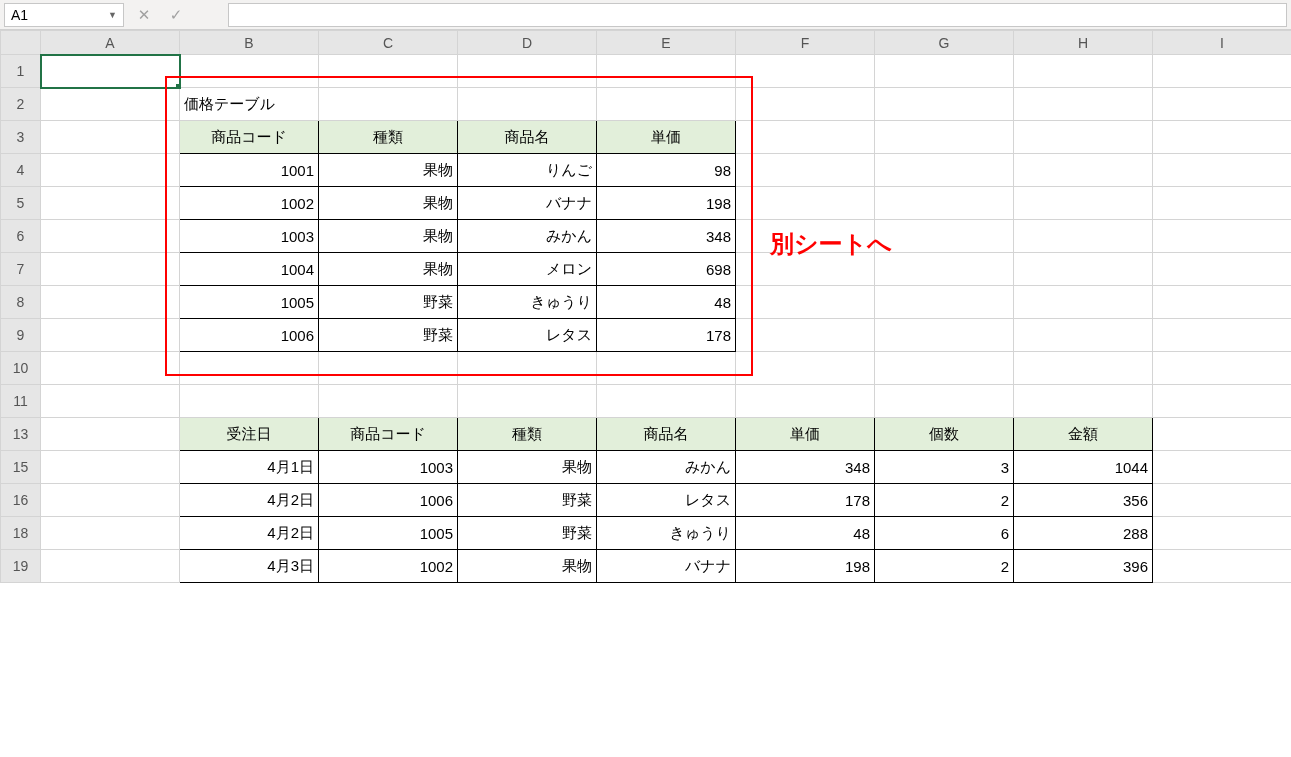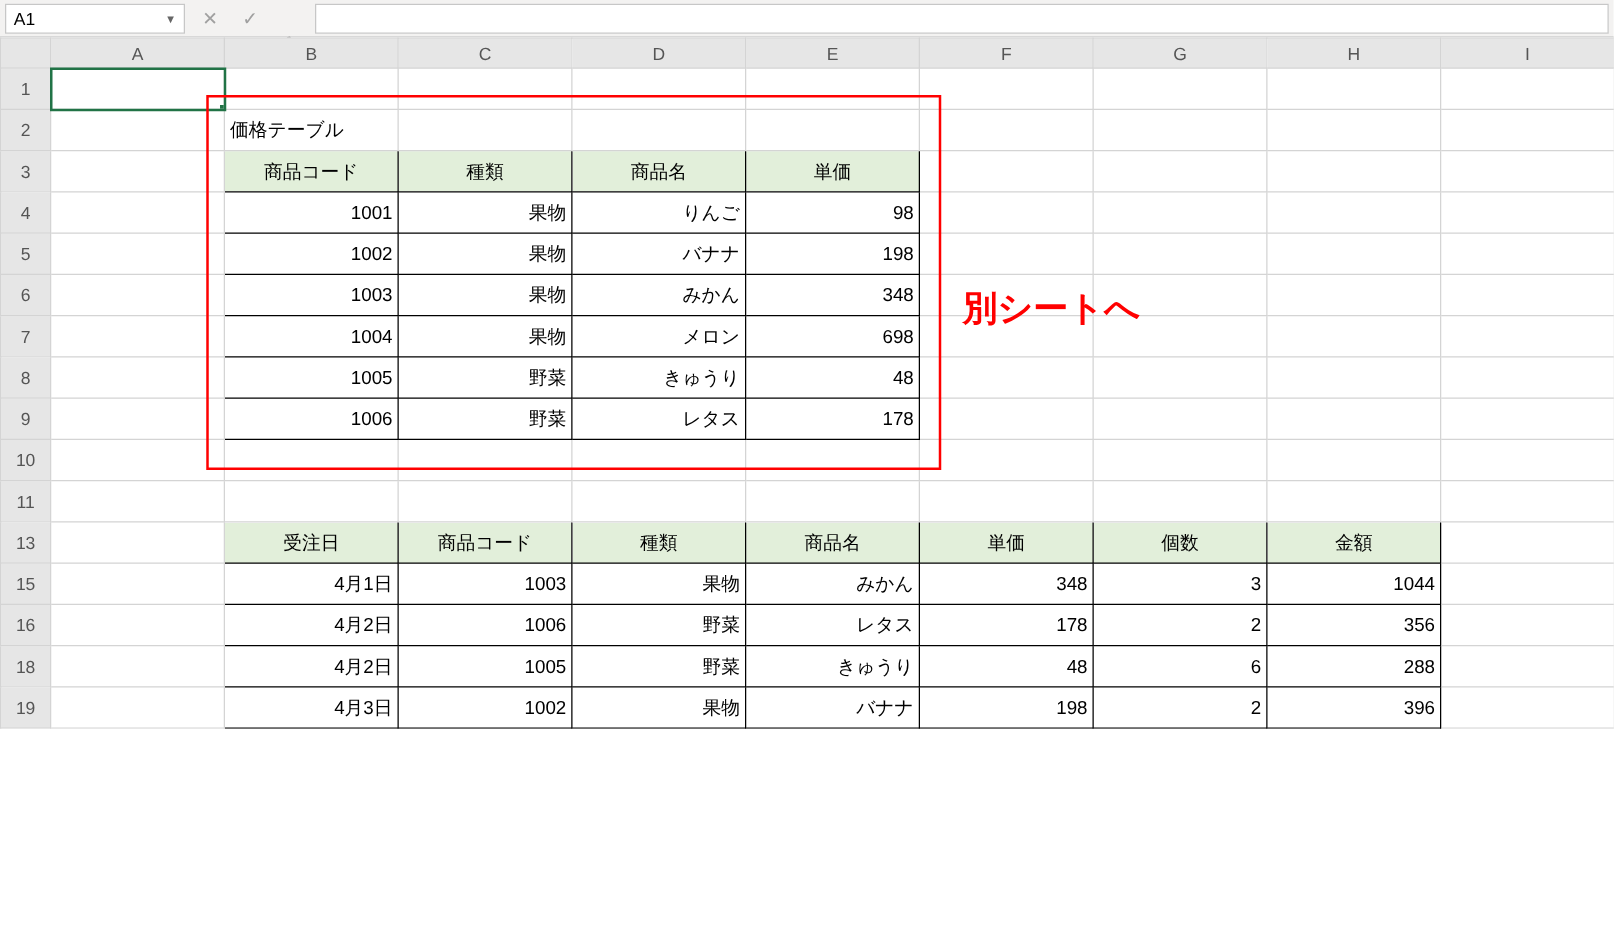--- a/index.html
+++ b/index.html
@@ -12,21 +12,21 @@
 }
 .formula-bar {
   display: flex;
   align-items: center;
   height: 30px;
   background: #f3f2f1;
   border-bottom: 1px solid #d0d0d0;
   padding: 0 4px;
 }
 .name-box {
-  width: 144px;
+  width: 120px;
   height: 24px;
   background: #ffffff;
   border: 1px solid #c7c7c7;
   padding: 2px 6px;
   font-size: 14px;
   display: flex;
   align-items: center;
   justify-content: space-between;
 }
 .name-box .dd { color: #666; font-size: 9px; }
@@ -107,21 +107,21 @@
 .al-r { text-align: right; }
 .bold { font-weight: bold; margin-left: 16px; }
 .red-box {
   position: absolute;
   border: 2px solid #ff0000;
   pointer-events: none;
 }
 .red-text {
   position: absolute;
   color: #ff0000;
-  font-size: 28px;
+  font-size: 24px;
   font-weight: bold;
 }
 </style>
 </head>
 <body>
 
 <div class="formula-bar">
   <div class="name-box">
     <span>A1</span>
     <span class="dd">▼</span>

